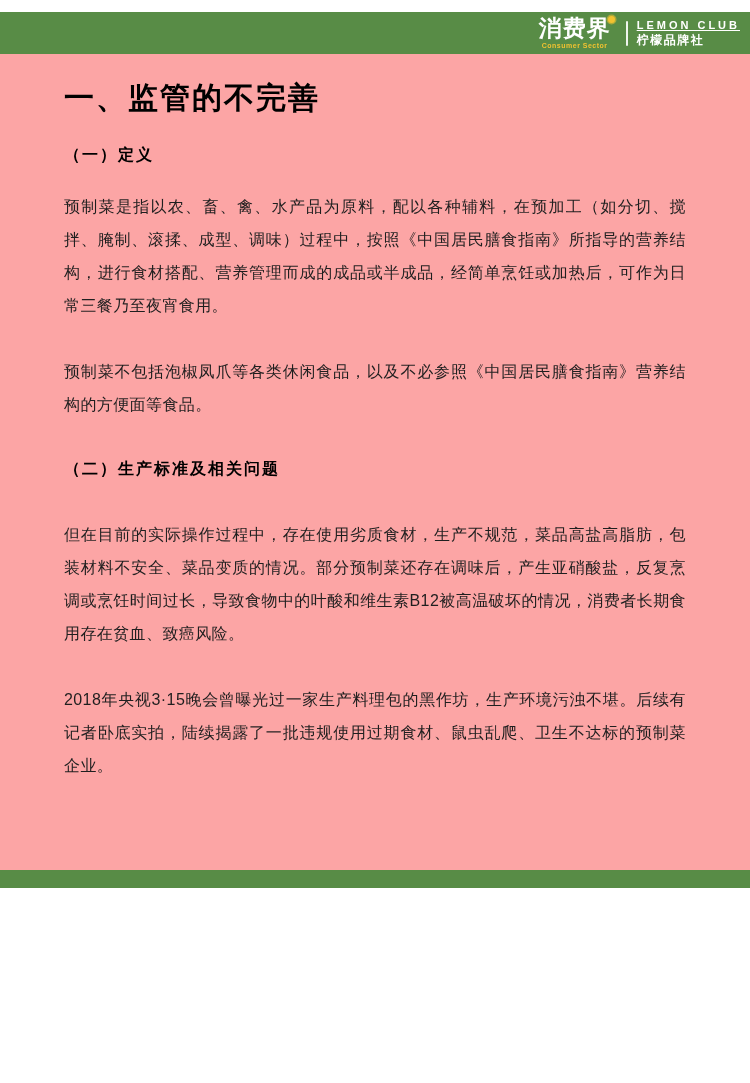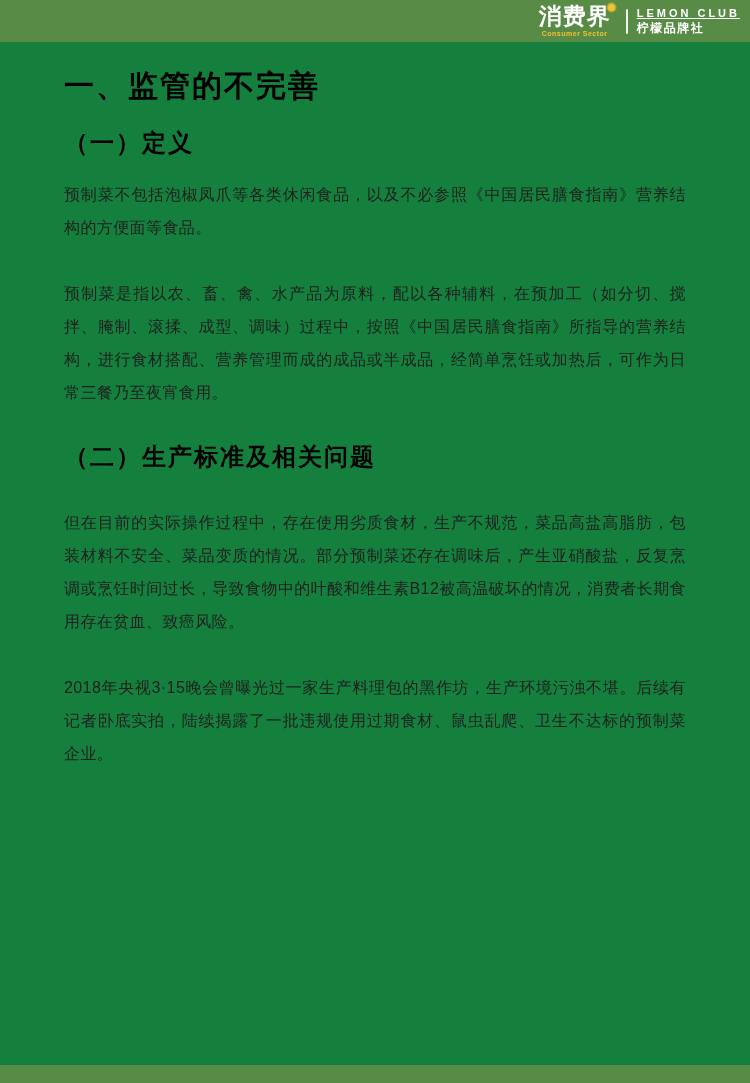--- a/index.html
+++ b/index.html
@@ -4,24 +4,24 @@
 <style>
   html, body {
     margin: 0;
     padding: 0;
     background: #ffffff;
     font-family: "Liberation Sans", sans-serif;
   }
   .page {
     position: relative;
     width: 750px;
-    height: 1083px;
-    background: #15803d;
+    height: 876px;
+    background: #fca5a5;
     overflow: hidden;
-    margin: 0 auto;
+    margin: 12px auto;
   }
 
   
   .topbar {
     position: relative;
     width: 100%;
     height: 42px;
     background: var(--green, #588c46);
     display: flex;
     align-items: center;
@@ -104,21 +104,21 @@
   .article-title {
     margin: 26px 0 0 0;
     font-size: 30px;
     line-height: 36px;
     font-weight: bold;
     color: #000000;
     letter-spacing: 2px;
   }
   .section-heading {
     margin: 24px 0 20px 0;
-    font-size: 24px;
+    font-size: 16px;
     line-height: 30px;
     font-weight: bold;
     color: #000000;
     letter-spacing: 2px;
   }
   .section-heading.second {
     margin-top: 26px;
     margin-bottom: 34px;
   }
   .content p {
@@ -158,22 +158,22 @@
         <span class="logo-en-line1">LEMON CLUB</span>
         <span class="logo-en-line2">柠檬品牌社</span>
       </div>
     </div>
   </header>
 
   <main class="content">
     <h1 class="article-title">一、监管的不完善</h1>
 
     <h2 class="section-heading">（一）定义</h2>
+    <p>预制菜是指以农、畜、禽、水产品为原料，配以各种辅料，在预加工（如分切、搅拌、腌制、滚揉、成型、调味）过程中，按照《中国居民膳食指南》所指导的营养结构，进行食材搭配、营养管理而成的成品或半成品，经简单烹饪或加热后，可作为日常三餐乃至夜宵食用。</p>
     <p>预制菜不包括泡椒凤爪等各类休闲食品，以及不必参照《中国居民膳食指南》营养结构的方便面等食品。</p>
-    <p>预制菜是指以农、畜、禽、水产品为原料，配以各种辅料，在预加工（如分切、搅拌、腌制、滚揉、成型、调味）过程中，按照《中国居民膳食指南》所指导的营养结构，进行食材搭配、营养管理而成的成品或半成品，经简单烹饪或加热后，可作为日常三餐乃至夜宵食用。</p>
 
     <h2 class="section-heading second">（二）生产标准及相关问题</h2>
     <p>但在目前的实际操作过程中，存在使用劣质食材，生产不规范，菜品高盐高脂肪，包装材料不安全、菜品变质的情况。部分预制菜还存在调味后，产生亚硝酸盐，反复烹调或烹饪时间过长，导致食物中的叶酸和维生素B12被高温破坏的情况，消费者长期食用存在贫血、致癌风险。</p>
     <p>2018年央视3·15晚会曾曝光过一家生产料理包的黑作坊，生产环境污浊不堪。后续有记者卧底实拍，陆续揭露了一批违规使用过期食材、鼠虫乱爬、卫生不达标的预制菜企业。</p>
   </main>
 
   <footer class="bottombar"></footer>
 
 </div>
 

